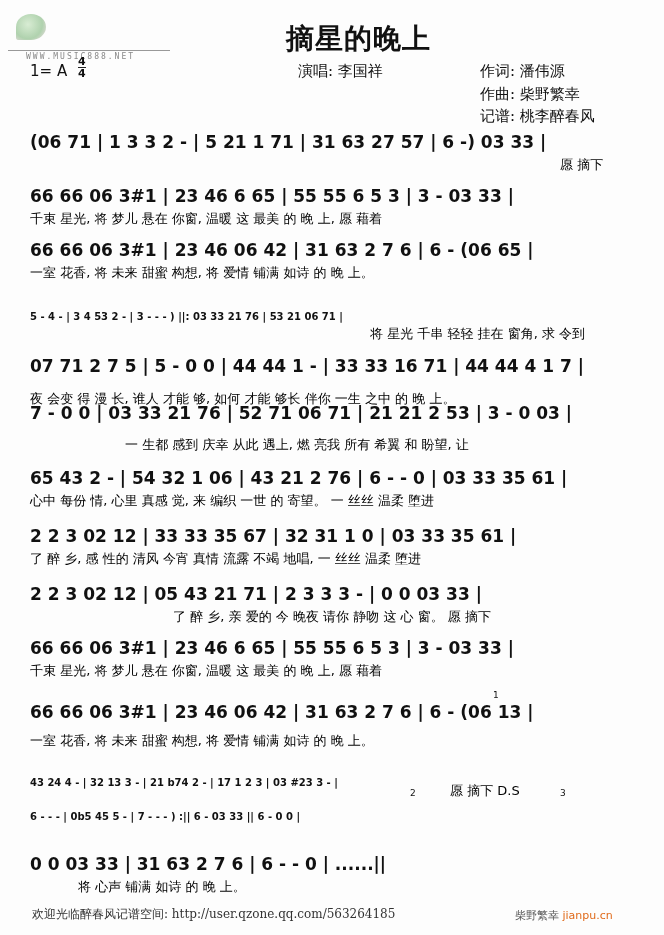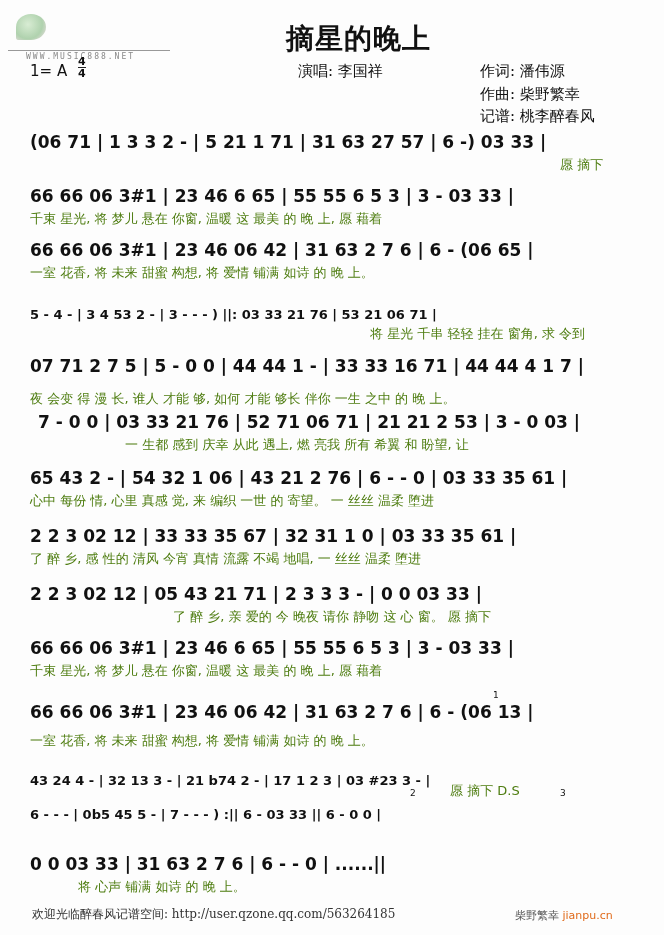--- a/index.html
+++ b/index.html
@@ -13,22 +13,22 @@
   .logo-text { position: absolute; left: 42px; top: 8px; font-size: 19px; color: #aeb3b0; letter-spacing: 1px; }
   .logo-line { position: absolute; left: 0; top: 42px; width: 162px; height: 1px; background: #999; }
   .logo-url { left: 26px; top: 52px; font-size: 8px; letter-spacing: 2px; color: #888; font-family: "DejaVu Sans Mono", monospace; }
   .key { left: 30px; top: 62px; font-size: 15px; }
   .timesig { left: 78px; top: 56px; font-size: 11px; font-weight: bold; line-height: 11px; text-align: center; }
   .timesig .bar { border-top: 1px solid #222; }
   .title { left: 286px; top: 20px; font-size: 28px; font-weight: bold; font-family: "DejaVu Serif", serif; letter-spacing: 1px; }
   .meta { font-size: 15px; font-family: "DejaVu Serif", serif; }
   .score { left: 0; top: 0; width: 664px; }
   .row { position: absolute; left: 30px; right: 30px; height: 26px; display: flex; align-items: flex-end; font-weight: bold; font-size: 17px; white-space: nowrap; }
-  .row.small { font-size: 13px; }
-  .lyr { position: absolute; left: 30px; right: 30px; font-size: 13px; white-space: nowrap; color: #4d7c0f; }
+  .row.small { font-size: 10px; }
+  .lyr { position: absolute; left: 30px; right: 30px; font-size: 13px; white-space: nowrap; color: #000000; }
   .footer { left: 32px; top: 906px; font-size: 12px; font-family: "DejaVu Serif", serif; color: #333; }
   .brand { left: 515px; top: 908px; font-size: 11px; color: #555; }
   .brand .cn { color: #e06a1a; }
 </style>
 </head>
 <body>
 
 <div class="abs logo">
   <div class="logo-leaf"></div>
   <div class="logo-line"></div>
@@ -55,21 +55,21 @@
 
   <div class="row" style="top:234px;">66 66 06 3#1 | 23 46 06 42 | 31 63 2 7 6 | 6 - (06 65 |</div>
   <div class="lyr" style="top:264px;">一室 花香, 将 未来  甜蜜 构想, 将 爱情  铺满 如诗 的 晚 上。</div>
 
   <div class="row small" style="top:296px;">5 - 4 - | 3 4 53 2 - | 3 - - - ) ||: 03 33 21 76 | 53 21 06 71 |</div>
   <div class="lyr" style="top:325px;left:370px;">将 星光 千串 轻轻  挂在 窗角, 求 令到</div>
 
   <div class="row" style="top:350px;">07 71 2 7 5 | 5 - 0 0 | 44 44 1 - | 33 33 16 71 | 44 44 4 1 7 |</div>
   <div class="lyr" style="top:380px;margin-top:10px;">夜 会变 得 漫 长,  谁人 才能 够,  如何 才能 够长 伴你  一生 之中 的 晚 上。</div>
 
-  <div class="row" style="top:406px;margin-left:8px;">7 - 0 0 | 03 33 21 76 | 52 71 06 71 | 21 21 2 53 | 3 - 0 03 |</div>
+  <div class="row" style="top:397px;">7 - 0 0 | 03 33 21 76 | 52 71 06 71 | 21 21 2 53 | 3 - 0 03 |</div>
   <div class="lyr" style="top:436px;left:125px;">一 生都 感到 庆幸  从此 遇上, 燃 亮我  所有 希翼 和 盼望,  让</div>
 
   <div class="row" style="top:462px;">65 43 2 - | 54 32 1 06 | 43 21 2 76 | 6 - - 0 | 03 33 35 61 |</div>
   <div class="lyr" style="top:492px;">心中 每份 情,  心里 真感 觉, 来  编织 一世 的 寄望。  一 丝丝 温柔 堕进</div>
 
   <div class="row" style="top:520px;">2 2 3 02 12 | 33 33 35 67 | 32 31 1 0 | 03 33 35 61 |</div>
   <div class="lyr" style="top:550px;">了 醉 乡, 感 性的  清风 今宵 真情 流露  不竭 地唱,  一 丝丝 温柔 堕进</div>
 
   <div class="row" style="top:578px;">2 2 3 02 12 | 05 43 21 71 | 2 3 3 3 - | 0 0 03 33 |</div>
   <div class="lyr" style="top:608px;text-align:center;">了 醉 乡, 亲 爱的  今 晚夜 请你 静吻  这 心 窗。  愿 摘下</div>

